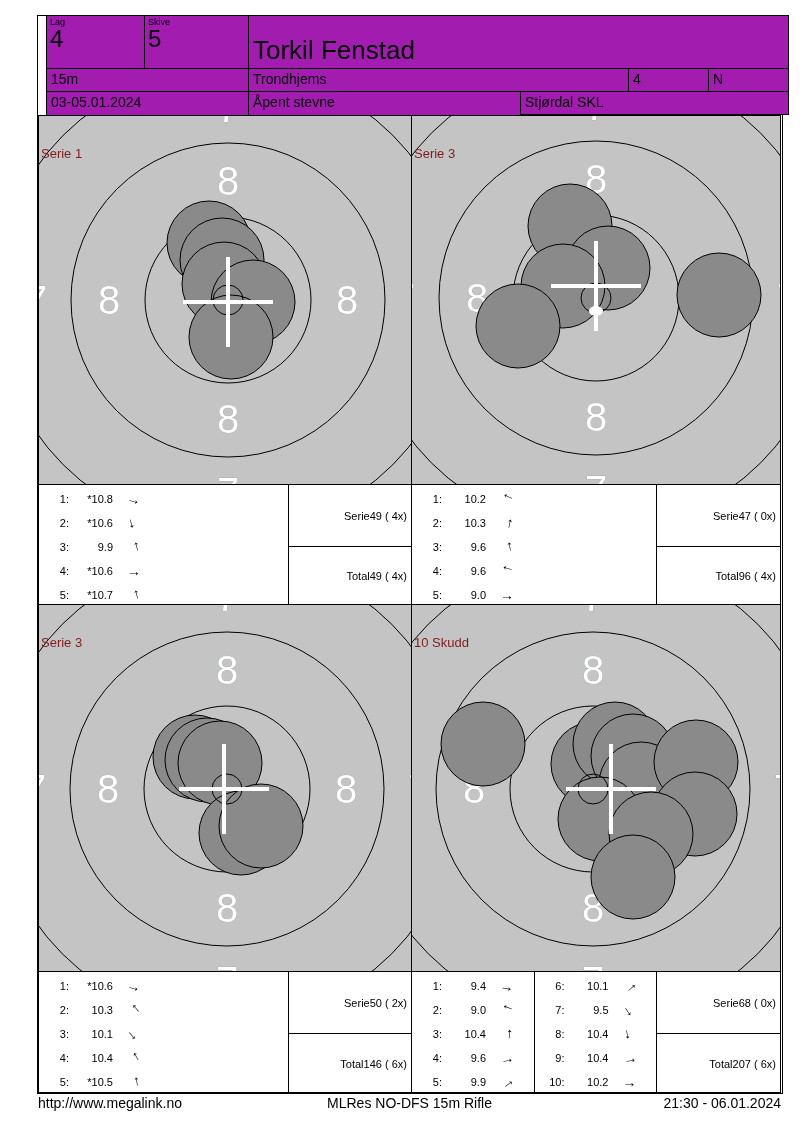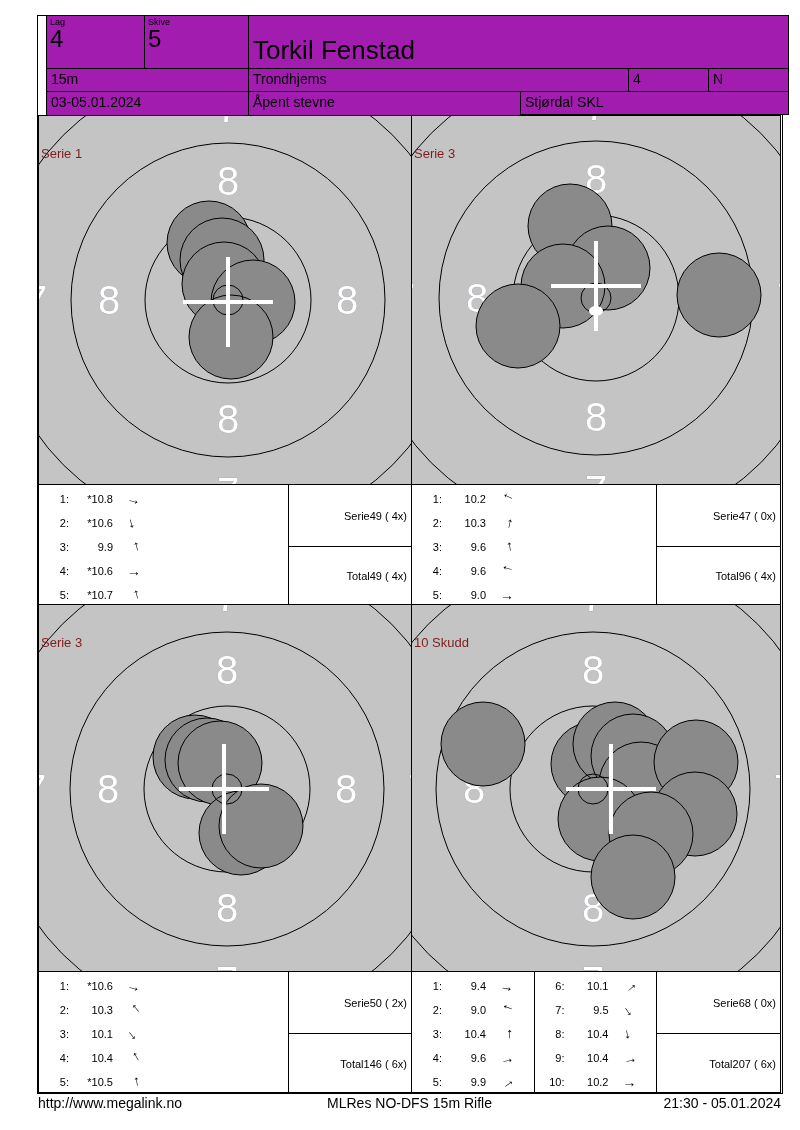--- a/index.html
+++ b/index.html
@@ -351,13 +351,13 @@
     <div class="sum-divider" style="top:61px;"></div>
     <div class="sum-row" style="top:61px;height:61px;">
       <span class="lbl">Total</span>
       <span class="val">207 ( 6x)</span>
     </div>
   </div>
 </div>
 
 <div class="footer-text" style="left:38px;">http://www.megalink.no</div>
 <div class="footer-text" style="left:38px;width:743px;text-align:center;">MLRes NO-DFS 15m Rifle</div>
-<div class="footer-text" style="left:38px;width:743px;text-align:right;">21:30 - 05.01.2024</div>
+<div class="footer-text" style="left:38px;width:743px;text-align:right;">21:30 - 06.01.2024</div>
 
 </body></html>

